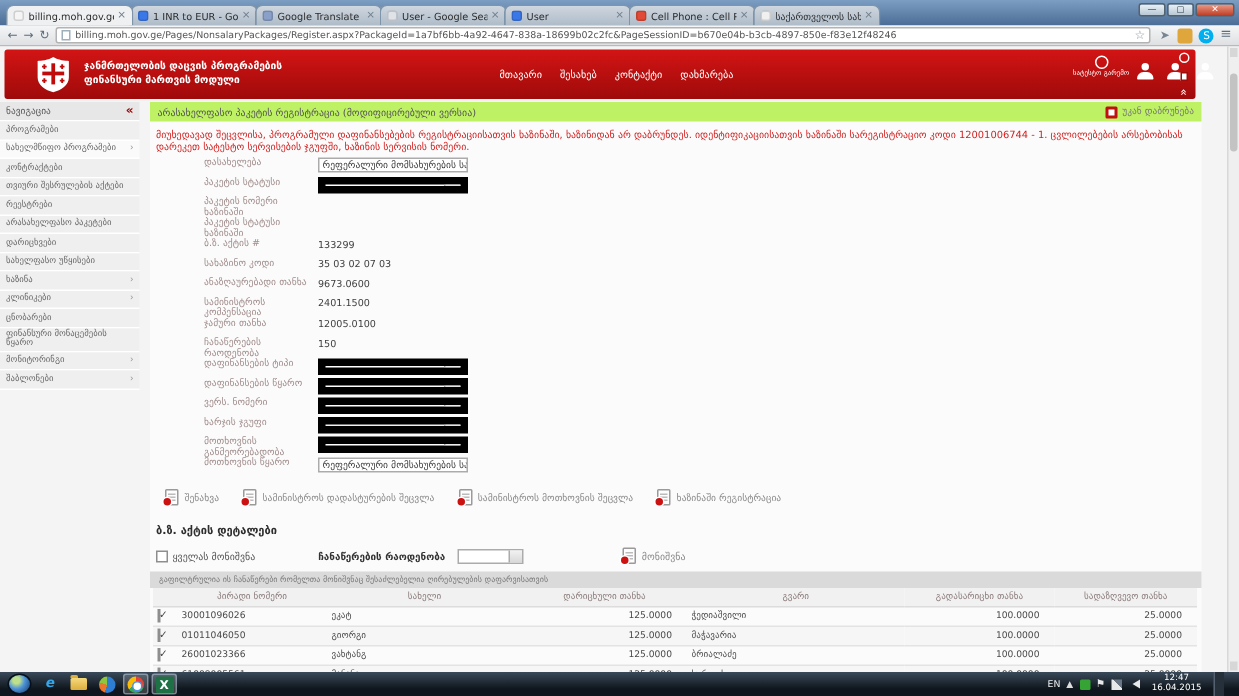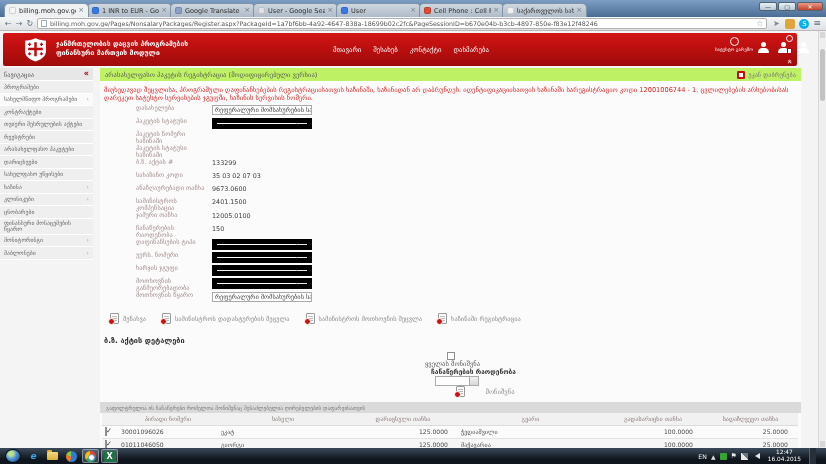--- a/index.html
+++ b/index.html
@@ -91,28 +91,28 @@
     font-size:5.5px;line-height:10px;text-align:center;color:#555;}
   .fctrl.select.disabled{background:#f1f1f1;}
 
   .btnrow{display:flex;align-items:flex-start;gap:16px;margin:8px 0 6px 10px;}
   .actbtn{display:flex;align-items:center;gap:4px;font-size:6.4px;color:#8a8a8a;}
   .docic{flex:none;width:9px;height:11px;background:#fdfdfd;border:1px solid #9a9a9a;border-radius:1px;position:relative;}
   .docic::before{content:"";position:absolute;left:1px;top:2px;width:5px;height:1px;background:#bbb;box-shadow:0 2px 0 #bbb,0 4px 0 #bbb;}
   .docic::after{content:"";position:absolute;left:-3px;bottom:-2px;width:5px;height:5px;background:#cc1111;border:1px solid #fff;border-radius:50%;}
 
   .sect-title{margin:12px 0 0 4px;font-size:7.4px;font-weight:bold;color:#2e2e2e;}
-  .ctrlrow{display:flex;align-items:center;margin:7px 0 0 4px;font-size:6.6px;color:#555;flex-direction:column;}
+  .ctrlrow{display:flex;align-items:center;margin:7px 0 0 4px;font-size:6.6px;color:#555;}
   .cb{flex:none;width:8px;height:8px;border:1px solid #8e8e8e;background:#fff;position:relative;margin-right:3px;}
   .cb.on::after{content:"✓";position:absolute;left:0px;top:-1px;font-size:7px;color:#444;}
   .cntlabel{margin-left:42px;font-weight:bold;color:#333;}
   .numbox{margin-left:8px;width:44px;height:10px;border:1px solid #ababab;background:#fff;position:relative;}
   .numbox::after{content:"";position:absolute;right:0;top:0;width:8px;height:100%;
     background:linear-gradient(#f2f2f2,#d8d8d8);border-left:1px solid #ababab;}
-  .markbtn{margin-left:22px;display:flex;align-items:center;gap:20px;color:#8a8a8a;padding-left:44px;}
+  .markbtn{margin-left:22px;display:flex;align-items:center;gap:4px;color:#8a8a8a;padding-left:44px;}
   .filterbar{margin-top:5px;height:11px;background:#dadada;display:flex;align-items:center;
     padding:0 6px;font-size:5.4px;color:#7a7a7a;}
 
   table.grid{width:696px;border-collapse:collapse;margin:0 0 0 2px;}
   .grid th{height:12px;font-size:6.1px;font-weight:normal;color:#8a7a7a;border-bottom:1px solid #dcdcdc;background:#f1f1f1;}
   .grid td{height:13px;font-size:6.1px;color:#4a4a4a;border-bottom:1px solid #e3e3e3;padding:0 3px;white-space:nowrap;overflow:hidden;}
   .grid tr.alt td{background:#f6f6f6;}
   .grid .r{text-align:right;padding-right:10px;}
 
   
@@ -357,20 +357,24 @@
             <span class="flabel">ჯამური თანხა</span>
             <span class="fctrl plain">12005.0100</span>
           </div>
           <div class="frow">
             <span class="flabel">ჩანაწერების რაოდენობა</span>
             <span class="fctrl plain">150</span>
           </div>
           <div class="frow">
             <span class="flabel">დაფინანსების ტიპი</span>
             <span class="fctrl select">გადაუდებელი</span>
+          </div>
+          <div class="frow">
+            <span class="flabel">დაფინანსების წყარო</span>
+            <span class="fctrl select">75811</span>
           </div>
           <div class="frow">
             <span class="flabel">ვერს. ნომერი</span>
             <span class="fctrl select">2.7.2.1 - დეტალური ფორმატი</span>
           </div>
           <div class="frow">
             <span class="flabel">ხარჯის ჯგუფი</span>
             <span class="fctrl select disabled"></span>
           </div>
           <div class="frow">

